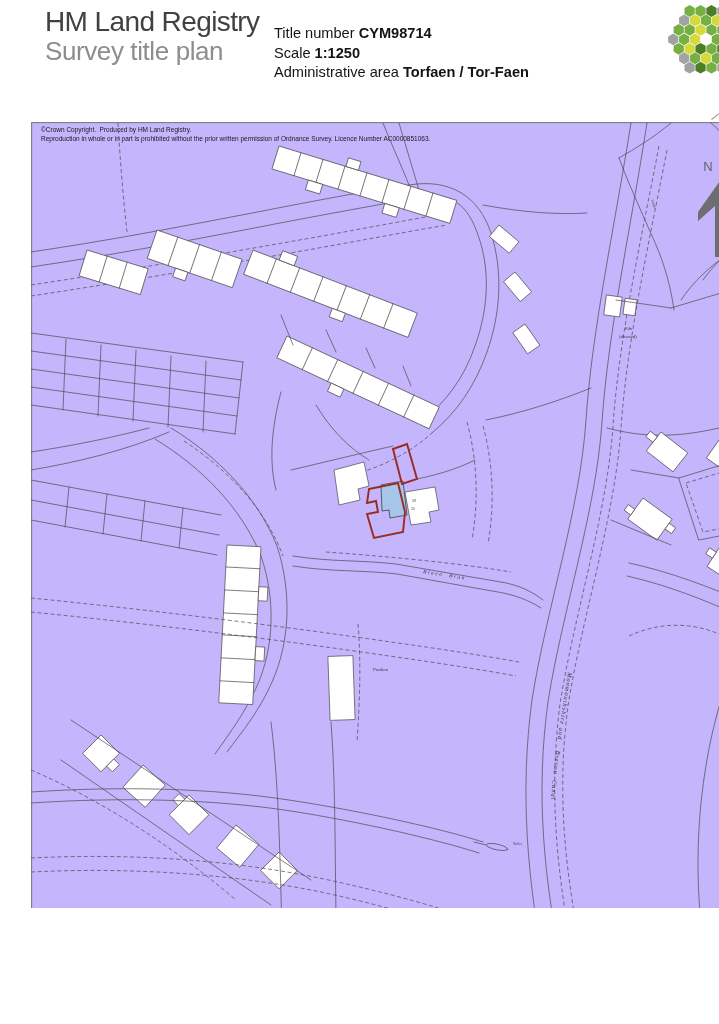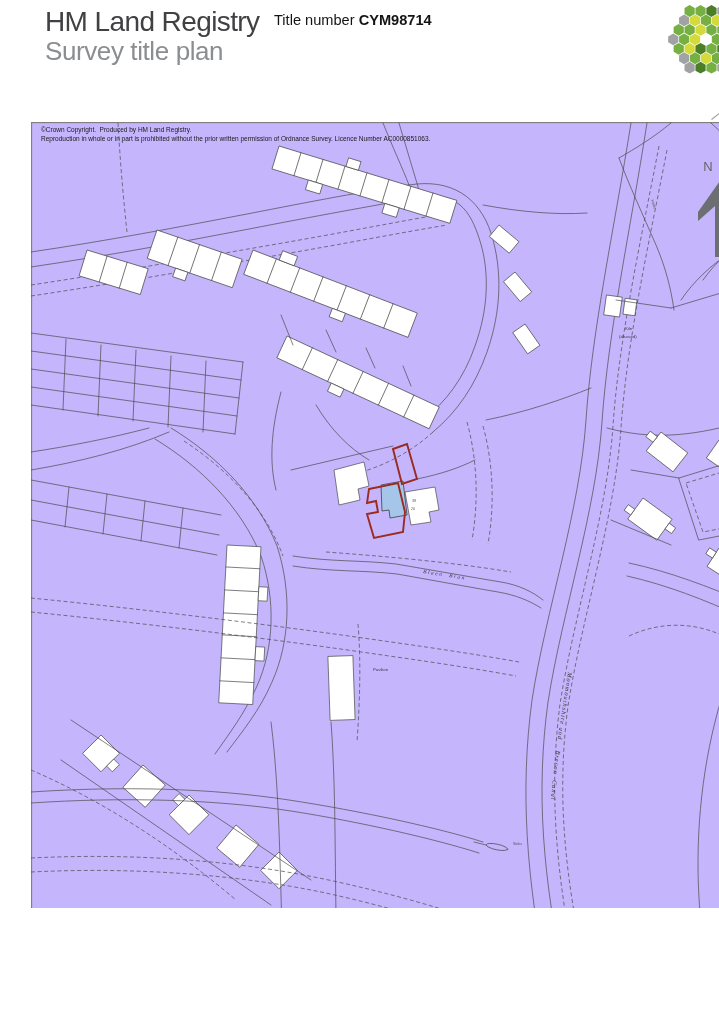--- a/index.html
+++ b/index.html
@@ -3,21 +3,21 @@
 <meta charset="utf-8">
 <style>
   html,body{margin:0;padding:0;background:#fff;}
   .page{position:relative;width:719px;height:908px;background:#c4b5fd;overflow:hidden;
         font-family:"Liberation Sans",sans-serif;margin-left:31px;}
   
   .header{position:absolute;top:0;left:0;width:719px;height:122px;background:#fff;}
   .brand{position:absolute;top:6px;left:14px;line-height:1.12;}
   .brand-l1{font-size:28px;color:#414143;letter-spacing:-0.6px;}
   .brand-l2{font-size:26px;color:#8b8d90;letter-spacing:-0.4px;}
-  .meta{position:absolute;top:11px;left:243px;font-size:14.6px;color:#141414;line-height:19.5px;white-space:nowrap;}
+  .meta{position:absolute;top:24px;left:243px;font-size:14.6px;color:#141414;line-height:19.5px;white-space:nowrap;}
   .meta .v{font-weight:bold;}
   .logo-wrap{position:absolute;top:0px;right:2px;width:84px;height:84px;}
   .fold{position:absolute;right:-8px;top:103px;width:52px;height:1px;background:#9c9c9c;transform:rotate(-38deg);}
   
   .map-wrap{position:absolute;top:122px;left:0;width:719px;height:868px;}
   .ln{fill:none;stroke:#4a4a4a;stroke-width:0.7;stroke-linecap:round;}
   .lnw{fill:#ffffff;stroke:#4a4a4a;stroke-width:0.7;}
   .dsh{fill:none;stroke:#4a4a4a;stroke-width:0.7;stroke-dasharray:4 2.6;}
   .red{fill:none;stroke-width:1.9;stroke-linejoin:miter;}
   .bld{stroke:#2e2e2e;stroke-width:0.7;}
@@ -33,20 +33,22 @@
 
 <div class="page">
 
   <div class="header">
     <div class="brand">
       <div class="brand-l1">HM Land Registry</div>
       <div class="brand-l2">Survey title plan</div>
     </div>
     <div class="meta">
       <div><span>Title number </span><span class="v">CYM98714</span></div>
+      <div><span>Scale </span><span class="v">1:1250</span></div>
+      <div><span>Administrative area </span><span class="v">Torfaen / Tor-Faen</span></div>
     </div>
     <div class="logo-wrap">
       <svg id="logoSvg" width="84" height="84" viewBox="0 0 84 84">
           <polygon points="30.74,13.95 25.63,16.90 20.52,13.95 20.52,8.05 25.63,5.10 30.74,8.05" fill="#76b043"></polygon>
           <polygon points="41.65,13.95 36.54,16.90 31.43,13.95 31.43,8.05 36.54,5.10 41.65,8.05" fill="#76b043"></polygon>
           <polygon points="52.57,13.95 47.46,16.90 42.35,13.95 42.35,8.05 47.46,5.10 52.57,8.05" fill="#4c7d27"></polygon>
           <polygon points="63.48,13.95 58.37,16.90 53.26,13.95 53.26,8.05 58.37,5.10 63.48,8.05" fill="#a0a2a4"></polygon>
           <polygon points="25.29,23.40 20.18,26.35 15.07,23.40 15.07,17.50 20.18,14.55 25.29,17.50" fill="#a0a2a4"></polygon>
           <polygon points="36.20,23.40 31.09,26.35 25.98,23.40 25.98,17.50 31.09,14.55 36.20,17.50" fill="#d3da3a"></polygon>
           <polygon points="47.11,23.40 42.00,26.35 36.89,23.40 36.89,17.50 42.00,14.55 47.11,17.50" fill="#76b043"></polygon>

